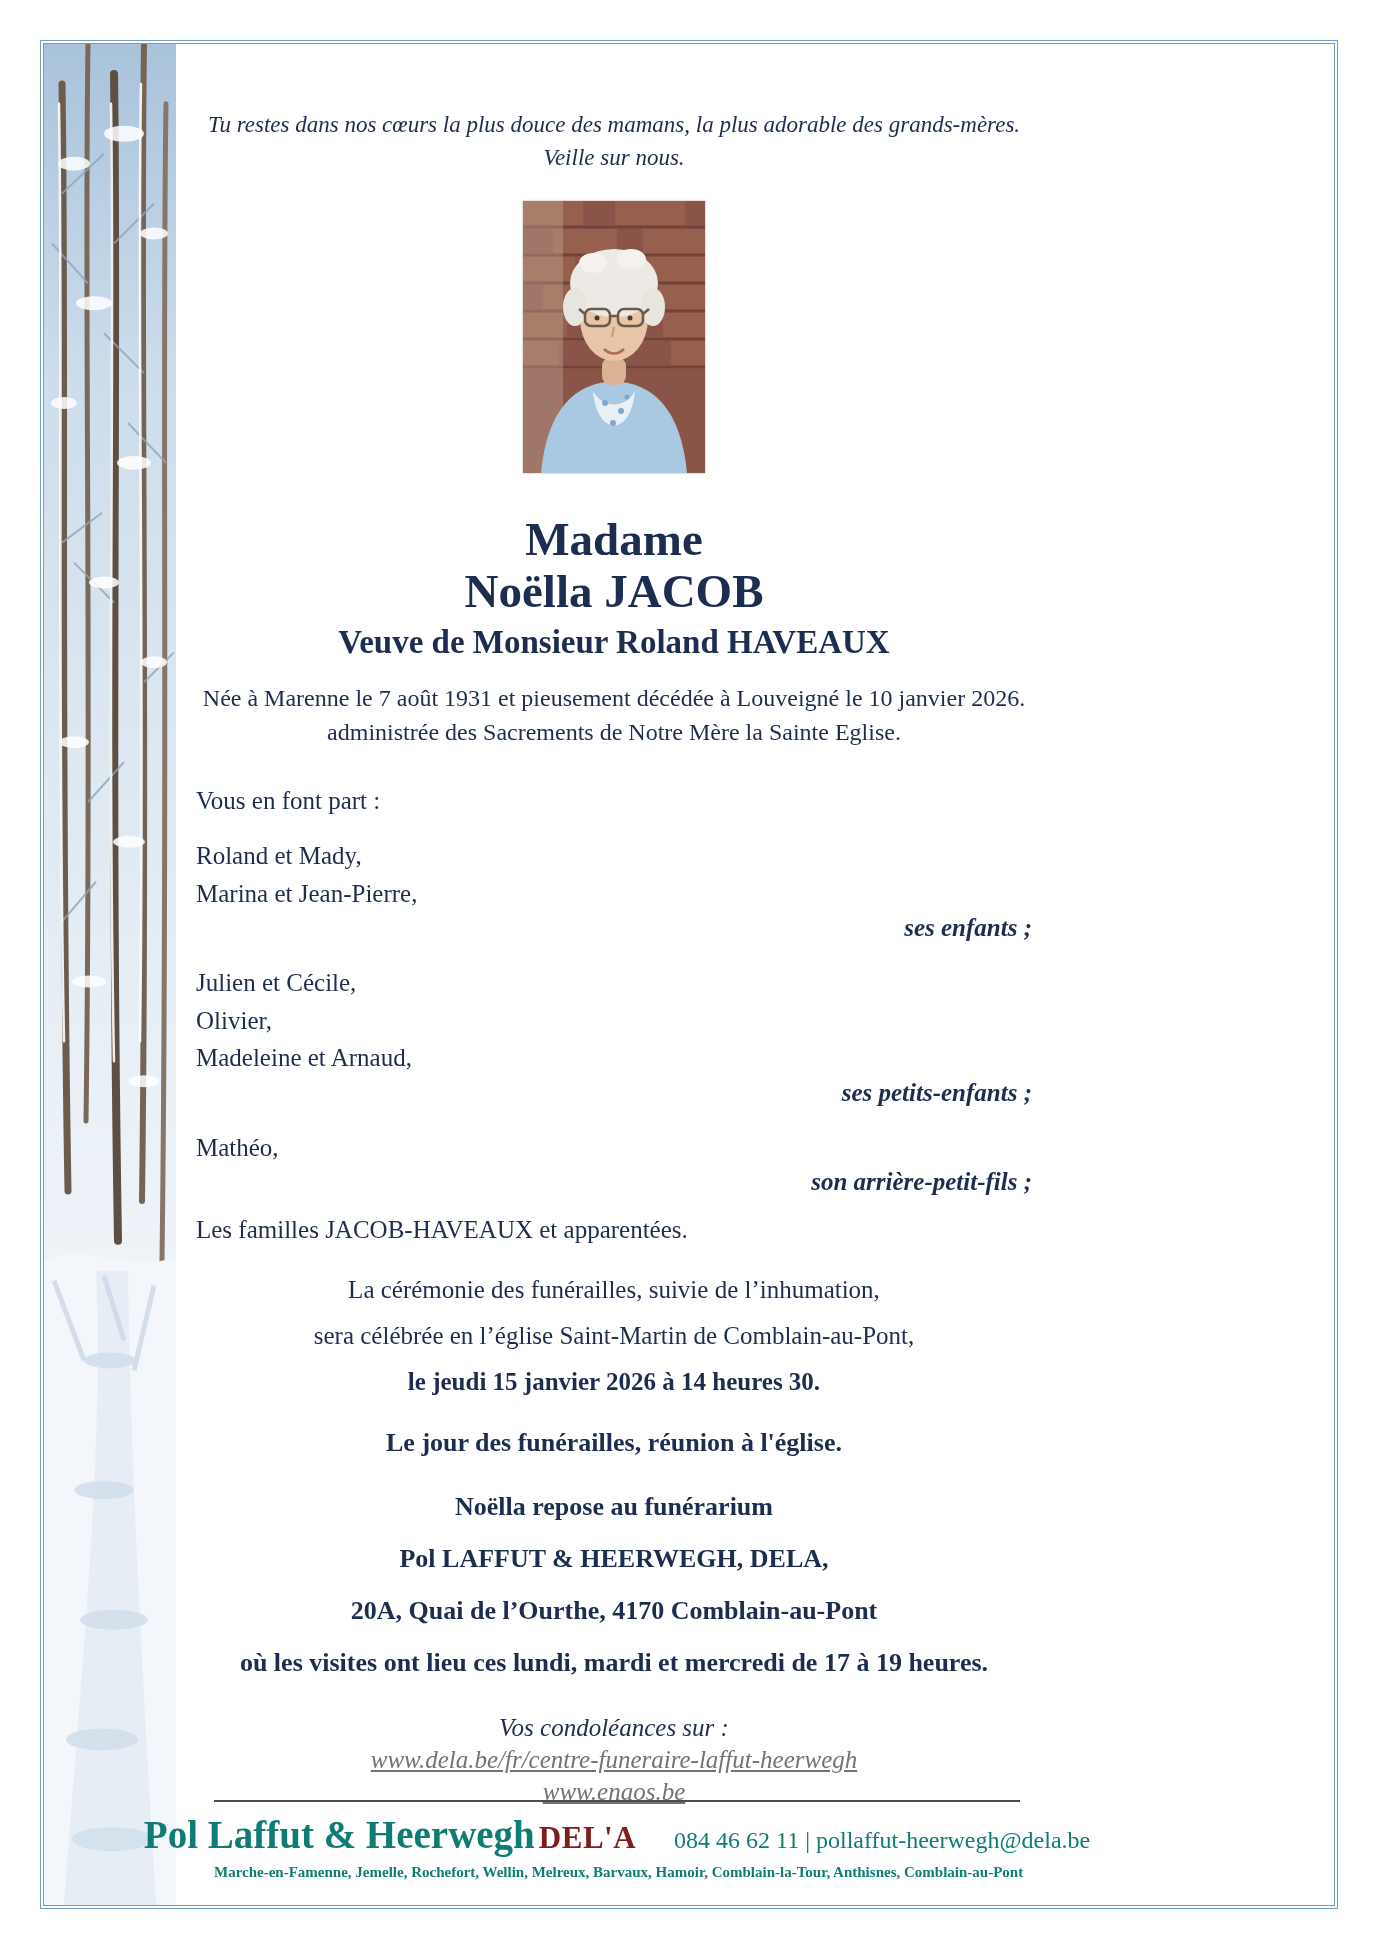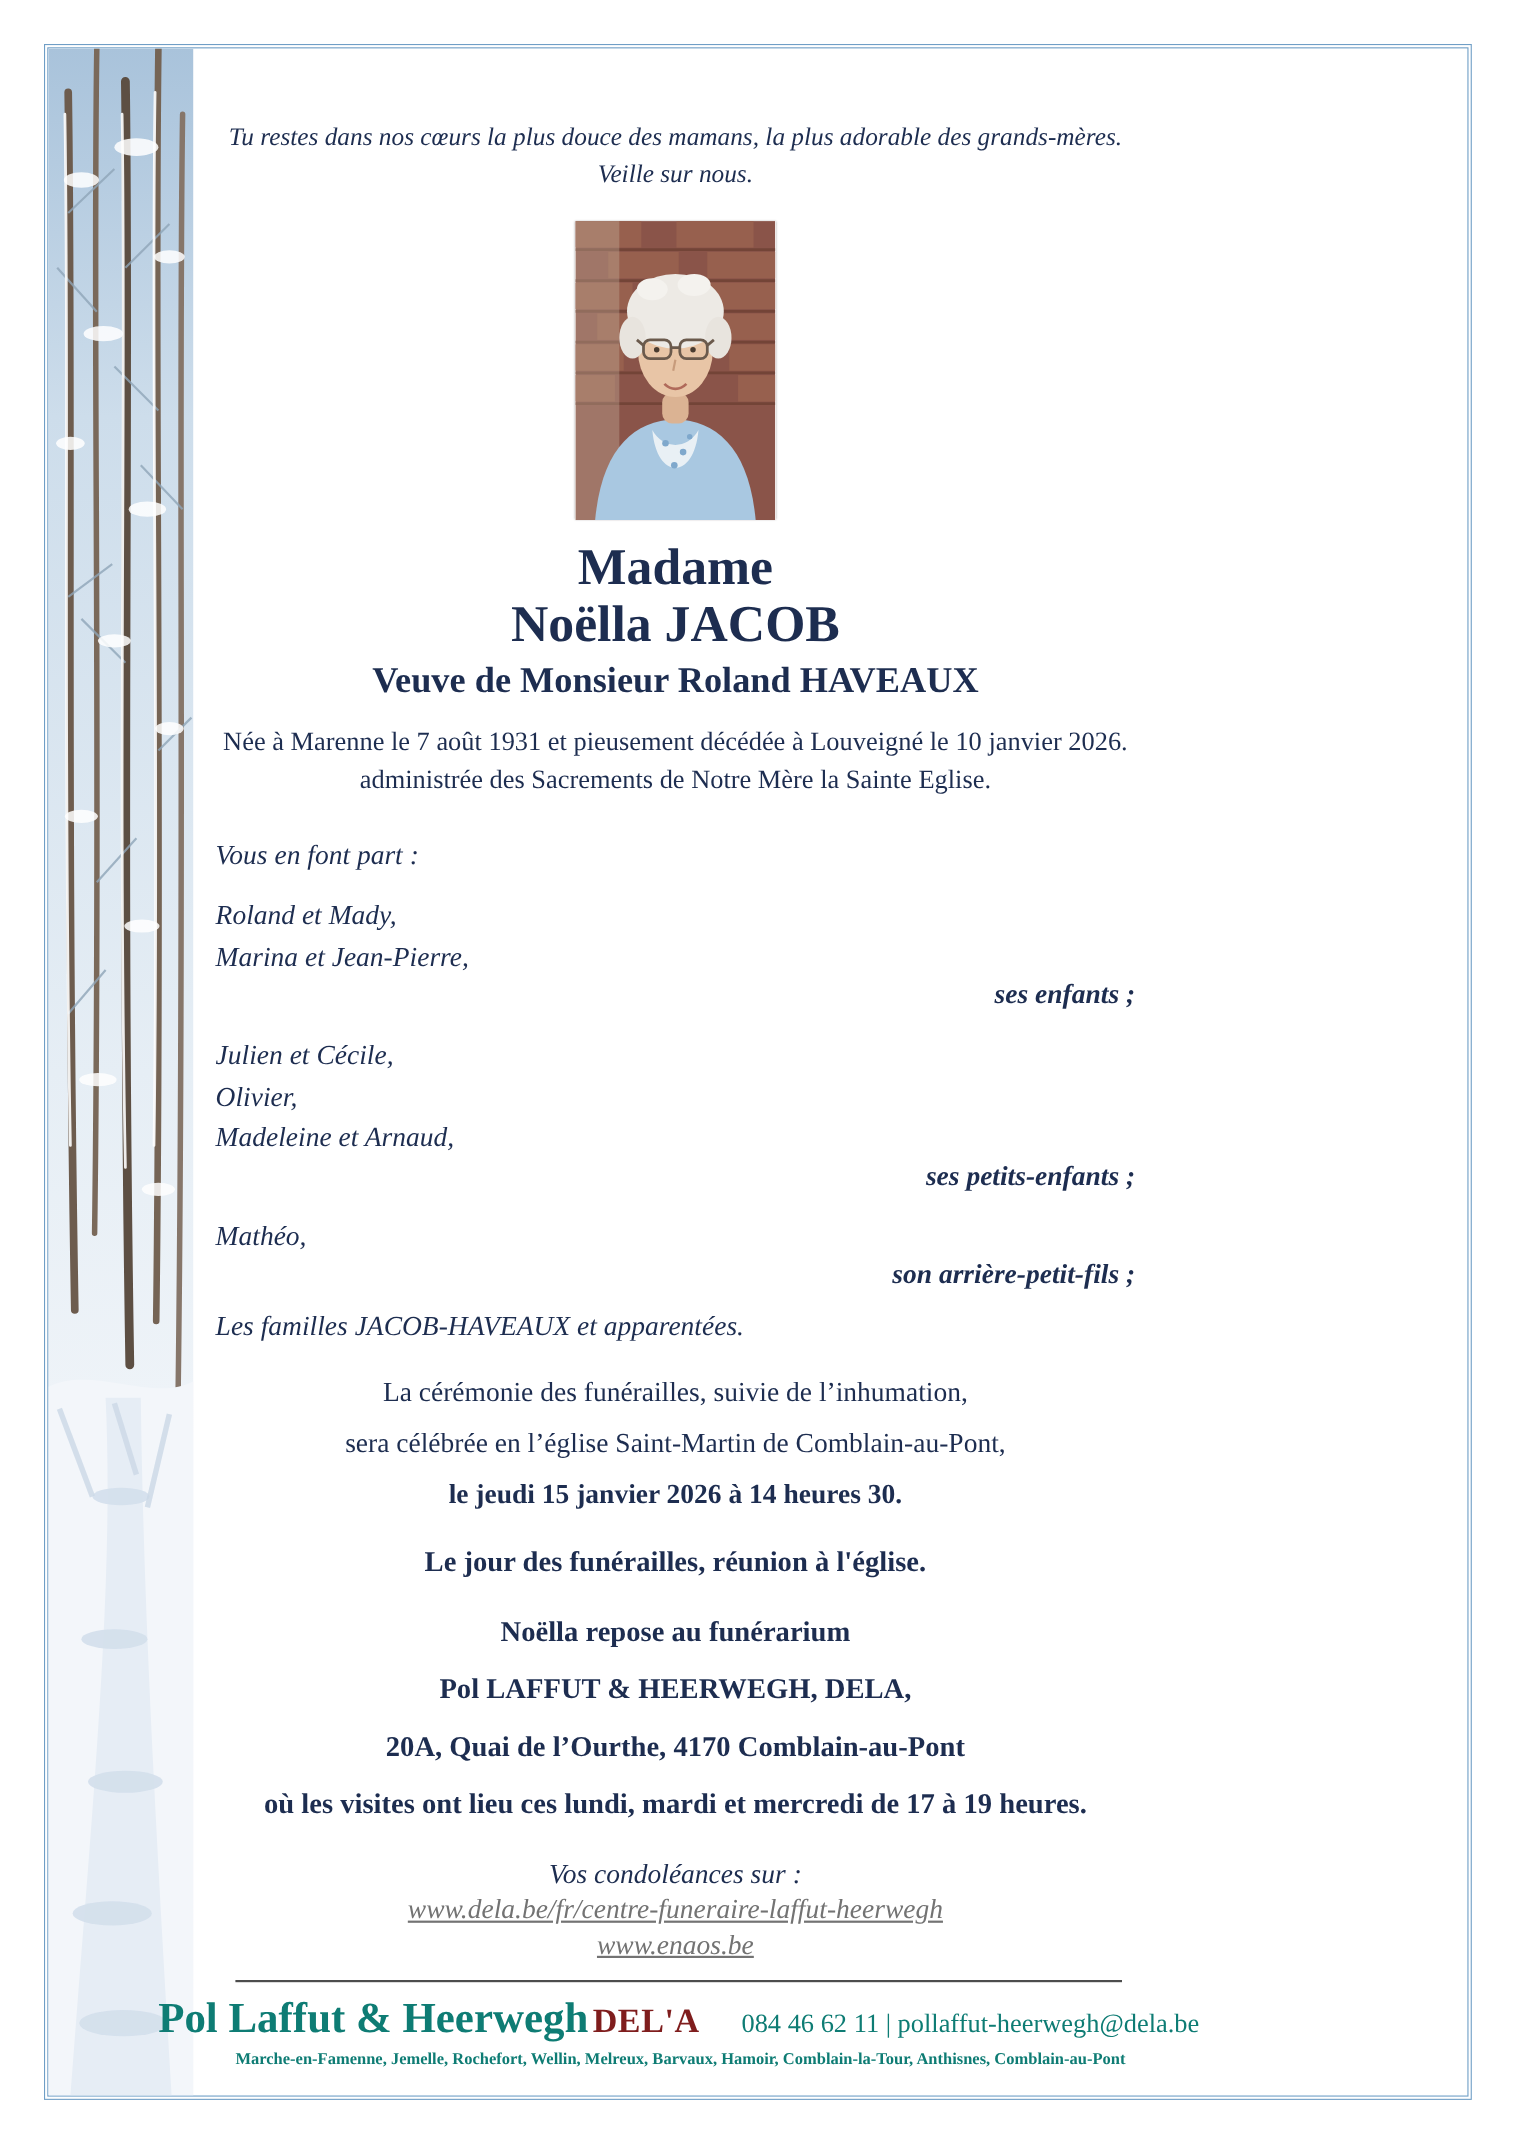--- a/index.html
+++ b/index.html
@@ -17,34 +17,34 @@
   .strip {
     position:absolute; left:0; top:0; bottom:0; width:132px;
     overflow:hidden;
   }
   .strip svg { display:block; width:100%; height:100%; }
 
   .content {
     position:absolute; left:152px; top:0; width:836px;
   }
   .center { text-align:center; }
-  .left   { text-align:left;font-style:italic; }
+  .left   { text-align:left; }
   .right  { text-align:right; }
 
   .epitaph {
     padding-top:64px; font-size:23px; font-style:italic; line-height:1.45;
   }
   .portrait-wrap { margin-top:26px; text-align:center; }
   .portrait {
     display:inline-block; width:182px; height:272px; overflow:hidden;
     box-shadow:0 0 2px rgba(0,0,0,.35);
   }
   .portrait svg { display:block; width:100%; height:100%; }
 
-  .title    { margin-top:12px; font-size:47px; font-weight:bold; line-height:1.12; }
+  .title    { margin-top:36px; font-size:47px; font-weight:bold; line-height:1.12; }
   .name     { margin-top:0;    font-size:47px; font-weight:bold; line-height:1.12; }
   .relation { margin-top:6px;  font-size:33px; font-weight:bold; }
   .life     { margin-top:20px; font-size:24px; line-height:1.42; }
 
   .intro    { margin-top:38px; font-size:25px; }
   .names    { margin-top:22px; font-size:25px; line-height:1.5; }
   .rel-label{ margin-top:2px;  font-size:25px; font-weight:bold; font-style:italic; }
   .families { margin-top:20px; font-size:25px; }
 
   .ceremony      { margin-top:18px; font-size:25px; }

